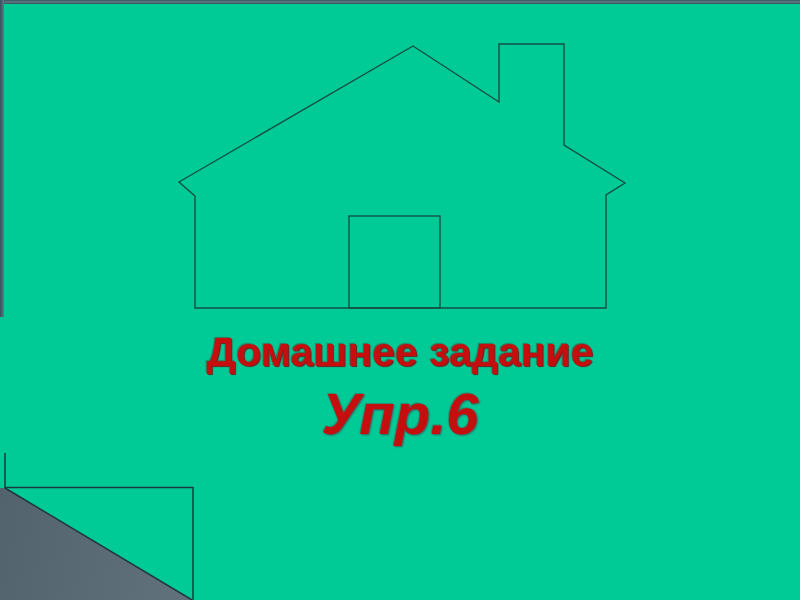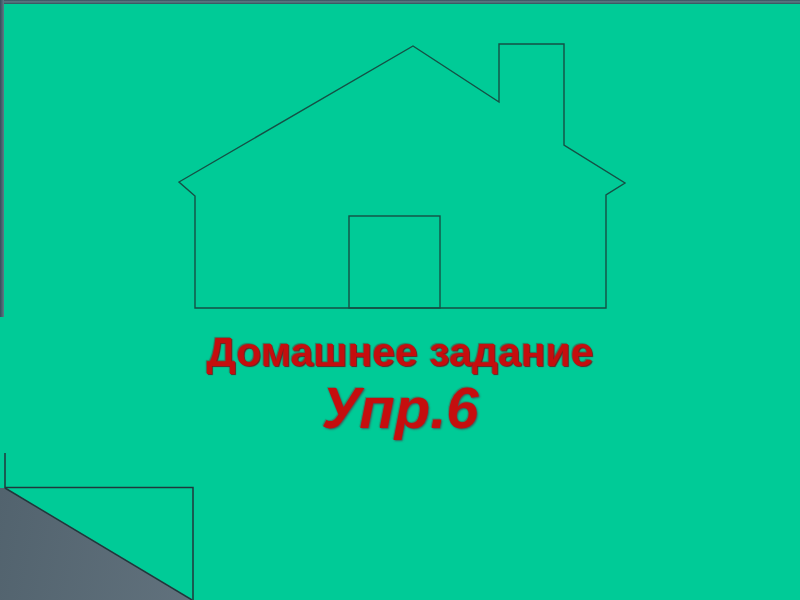--- a/index.html
+++ b/index.html
@@ -76,21 +76,21 @@
   }
   .caption .line1 {
     display: block;
     font-size: 41px;
     line-height: 46px;
     font-weight: bold;
     text-shadow: 1px 1px 1px #6e2020, -1px -1px 1px rgba(110, 40, 40, 0.55);
   }
   .caption .line2 {
     display: block;
-    margin-top: 2px;
+    margin-top: 8px;
     font-size: 58px;
     line-height: 62px;
     font-weight: bold;
     font-style: italic;
     text-shadow: 1px 1px 2px rgba(75, 75, 82, 0.9), -1px -1px 1px rgba(110, 60, 60, 0.45);
   }
 </style>
 </head>
 <body>
 

